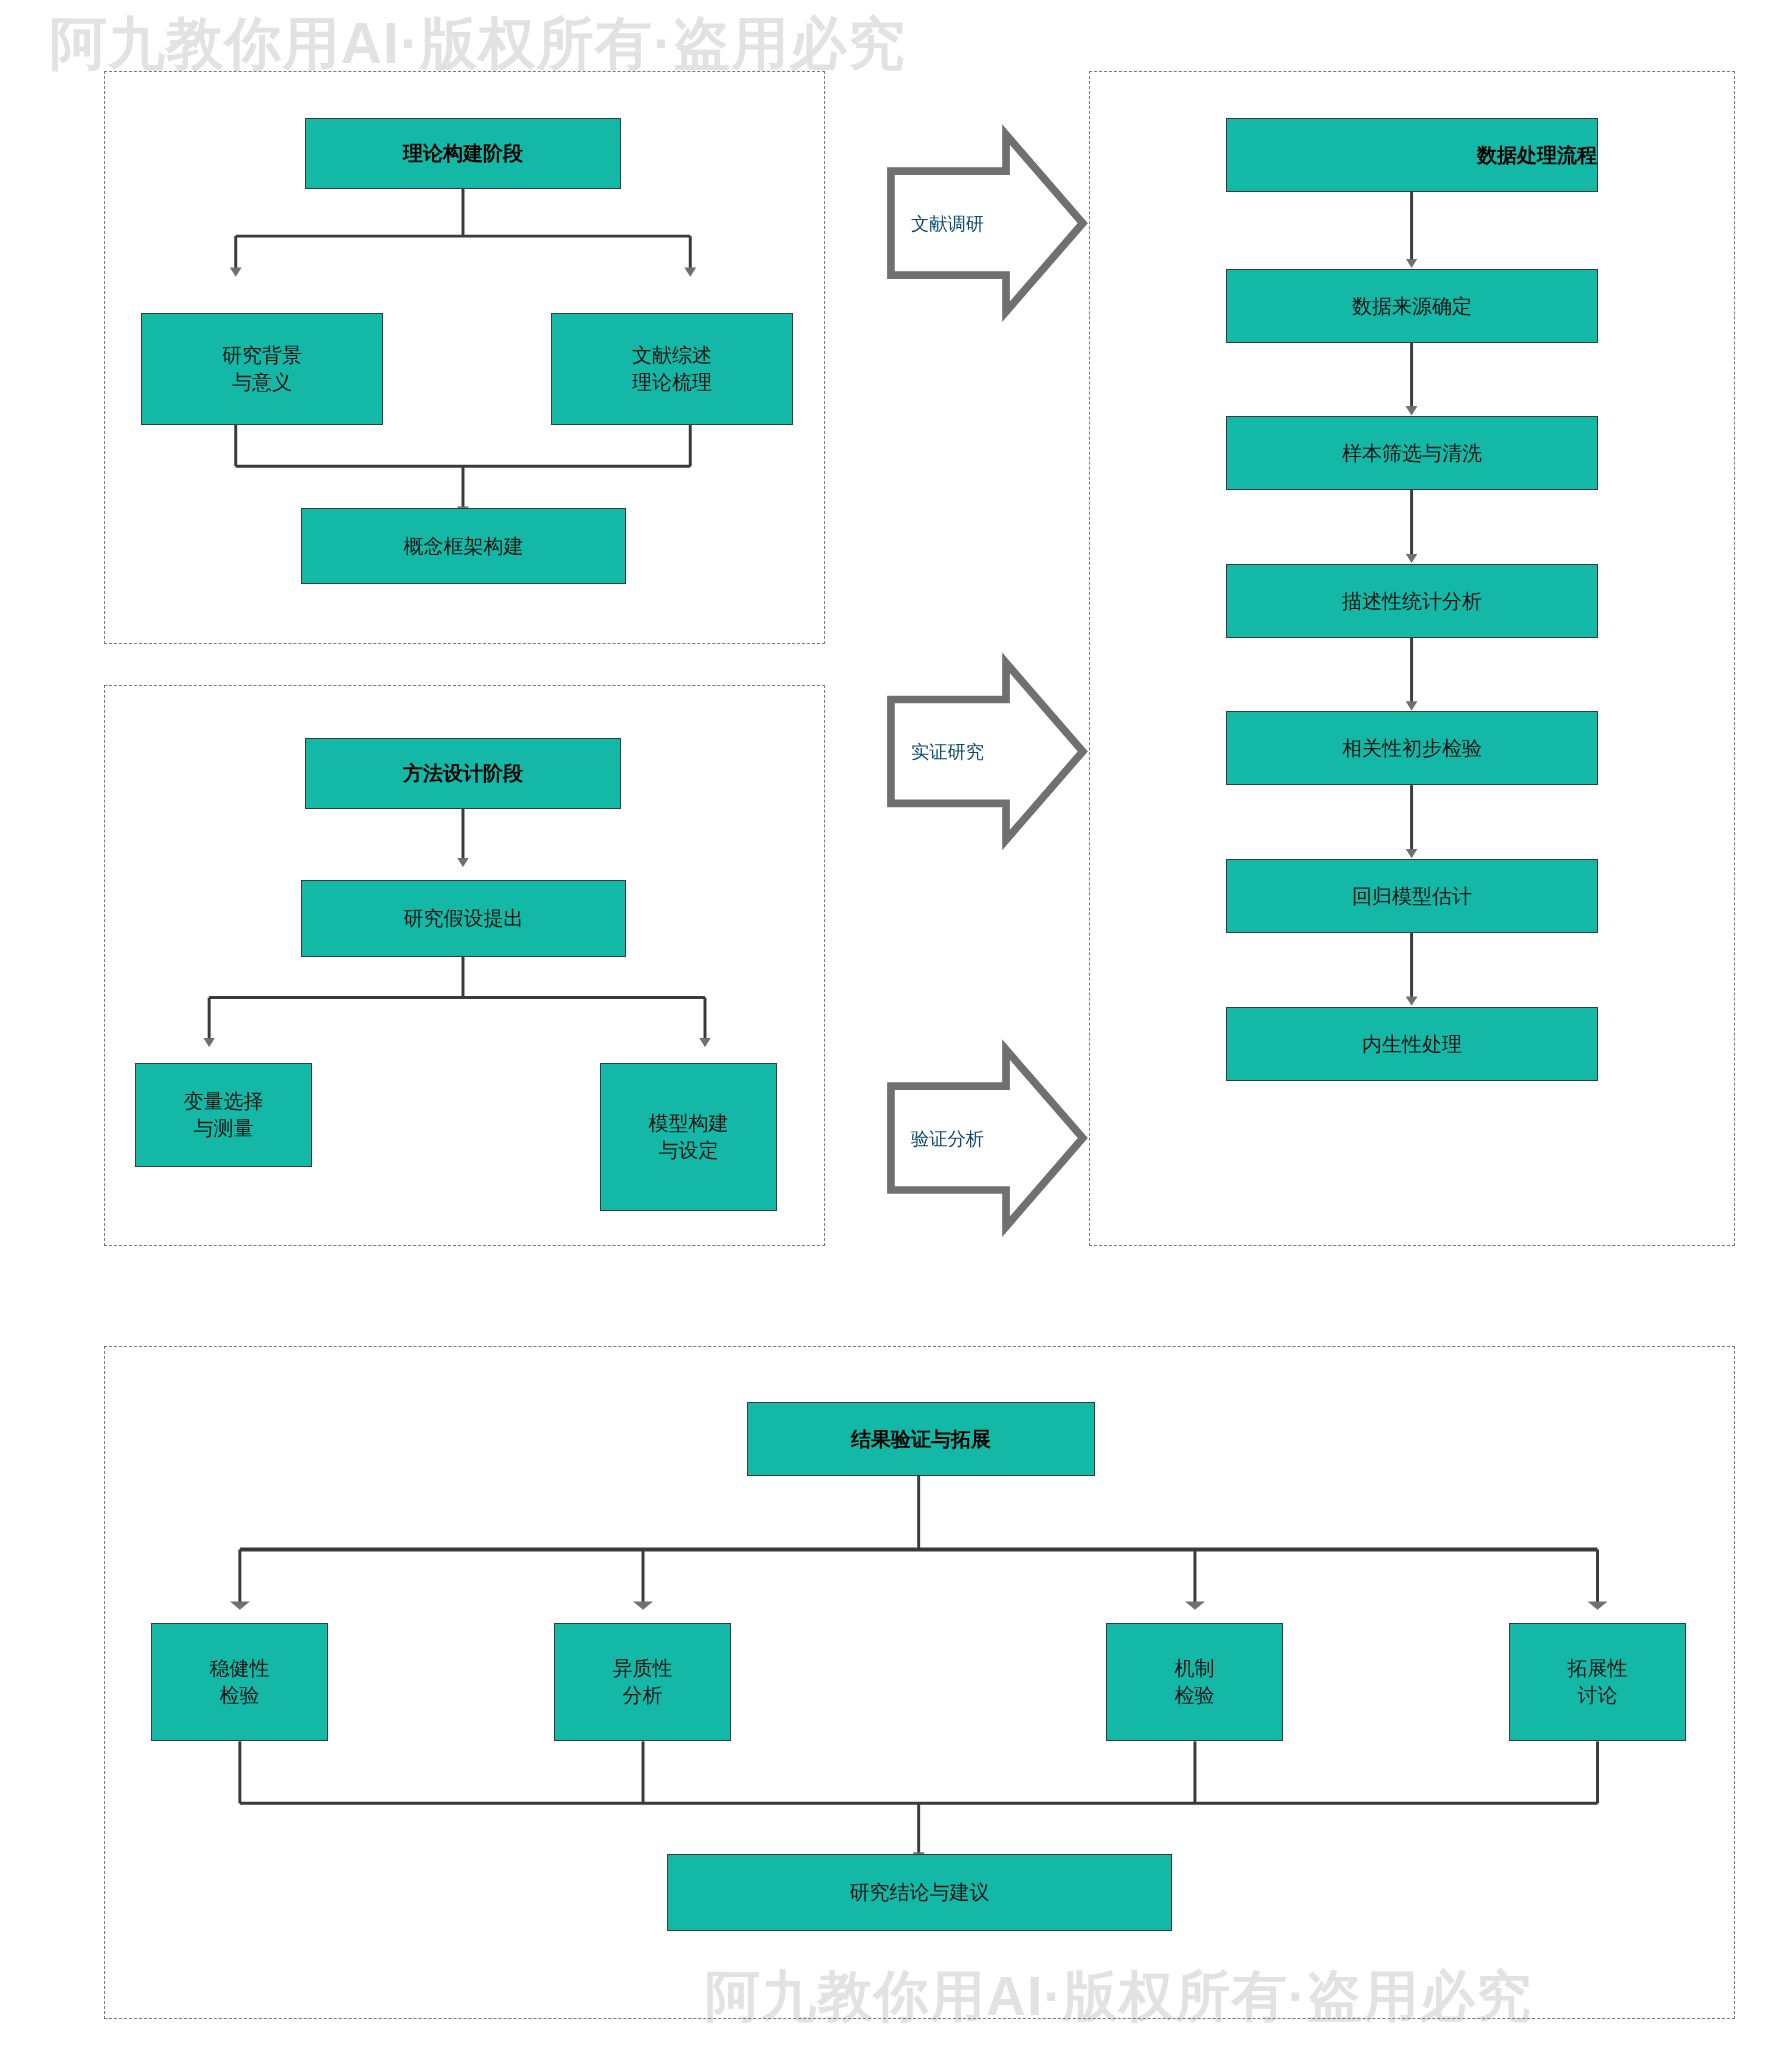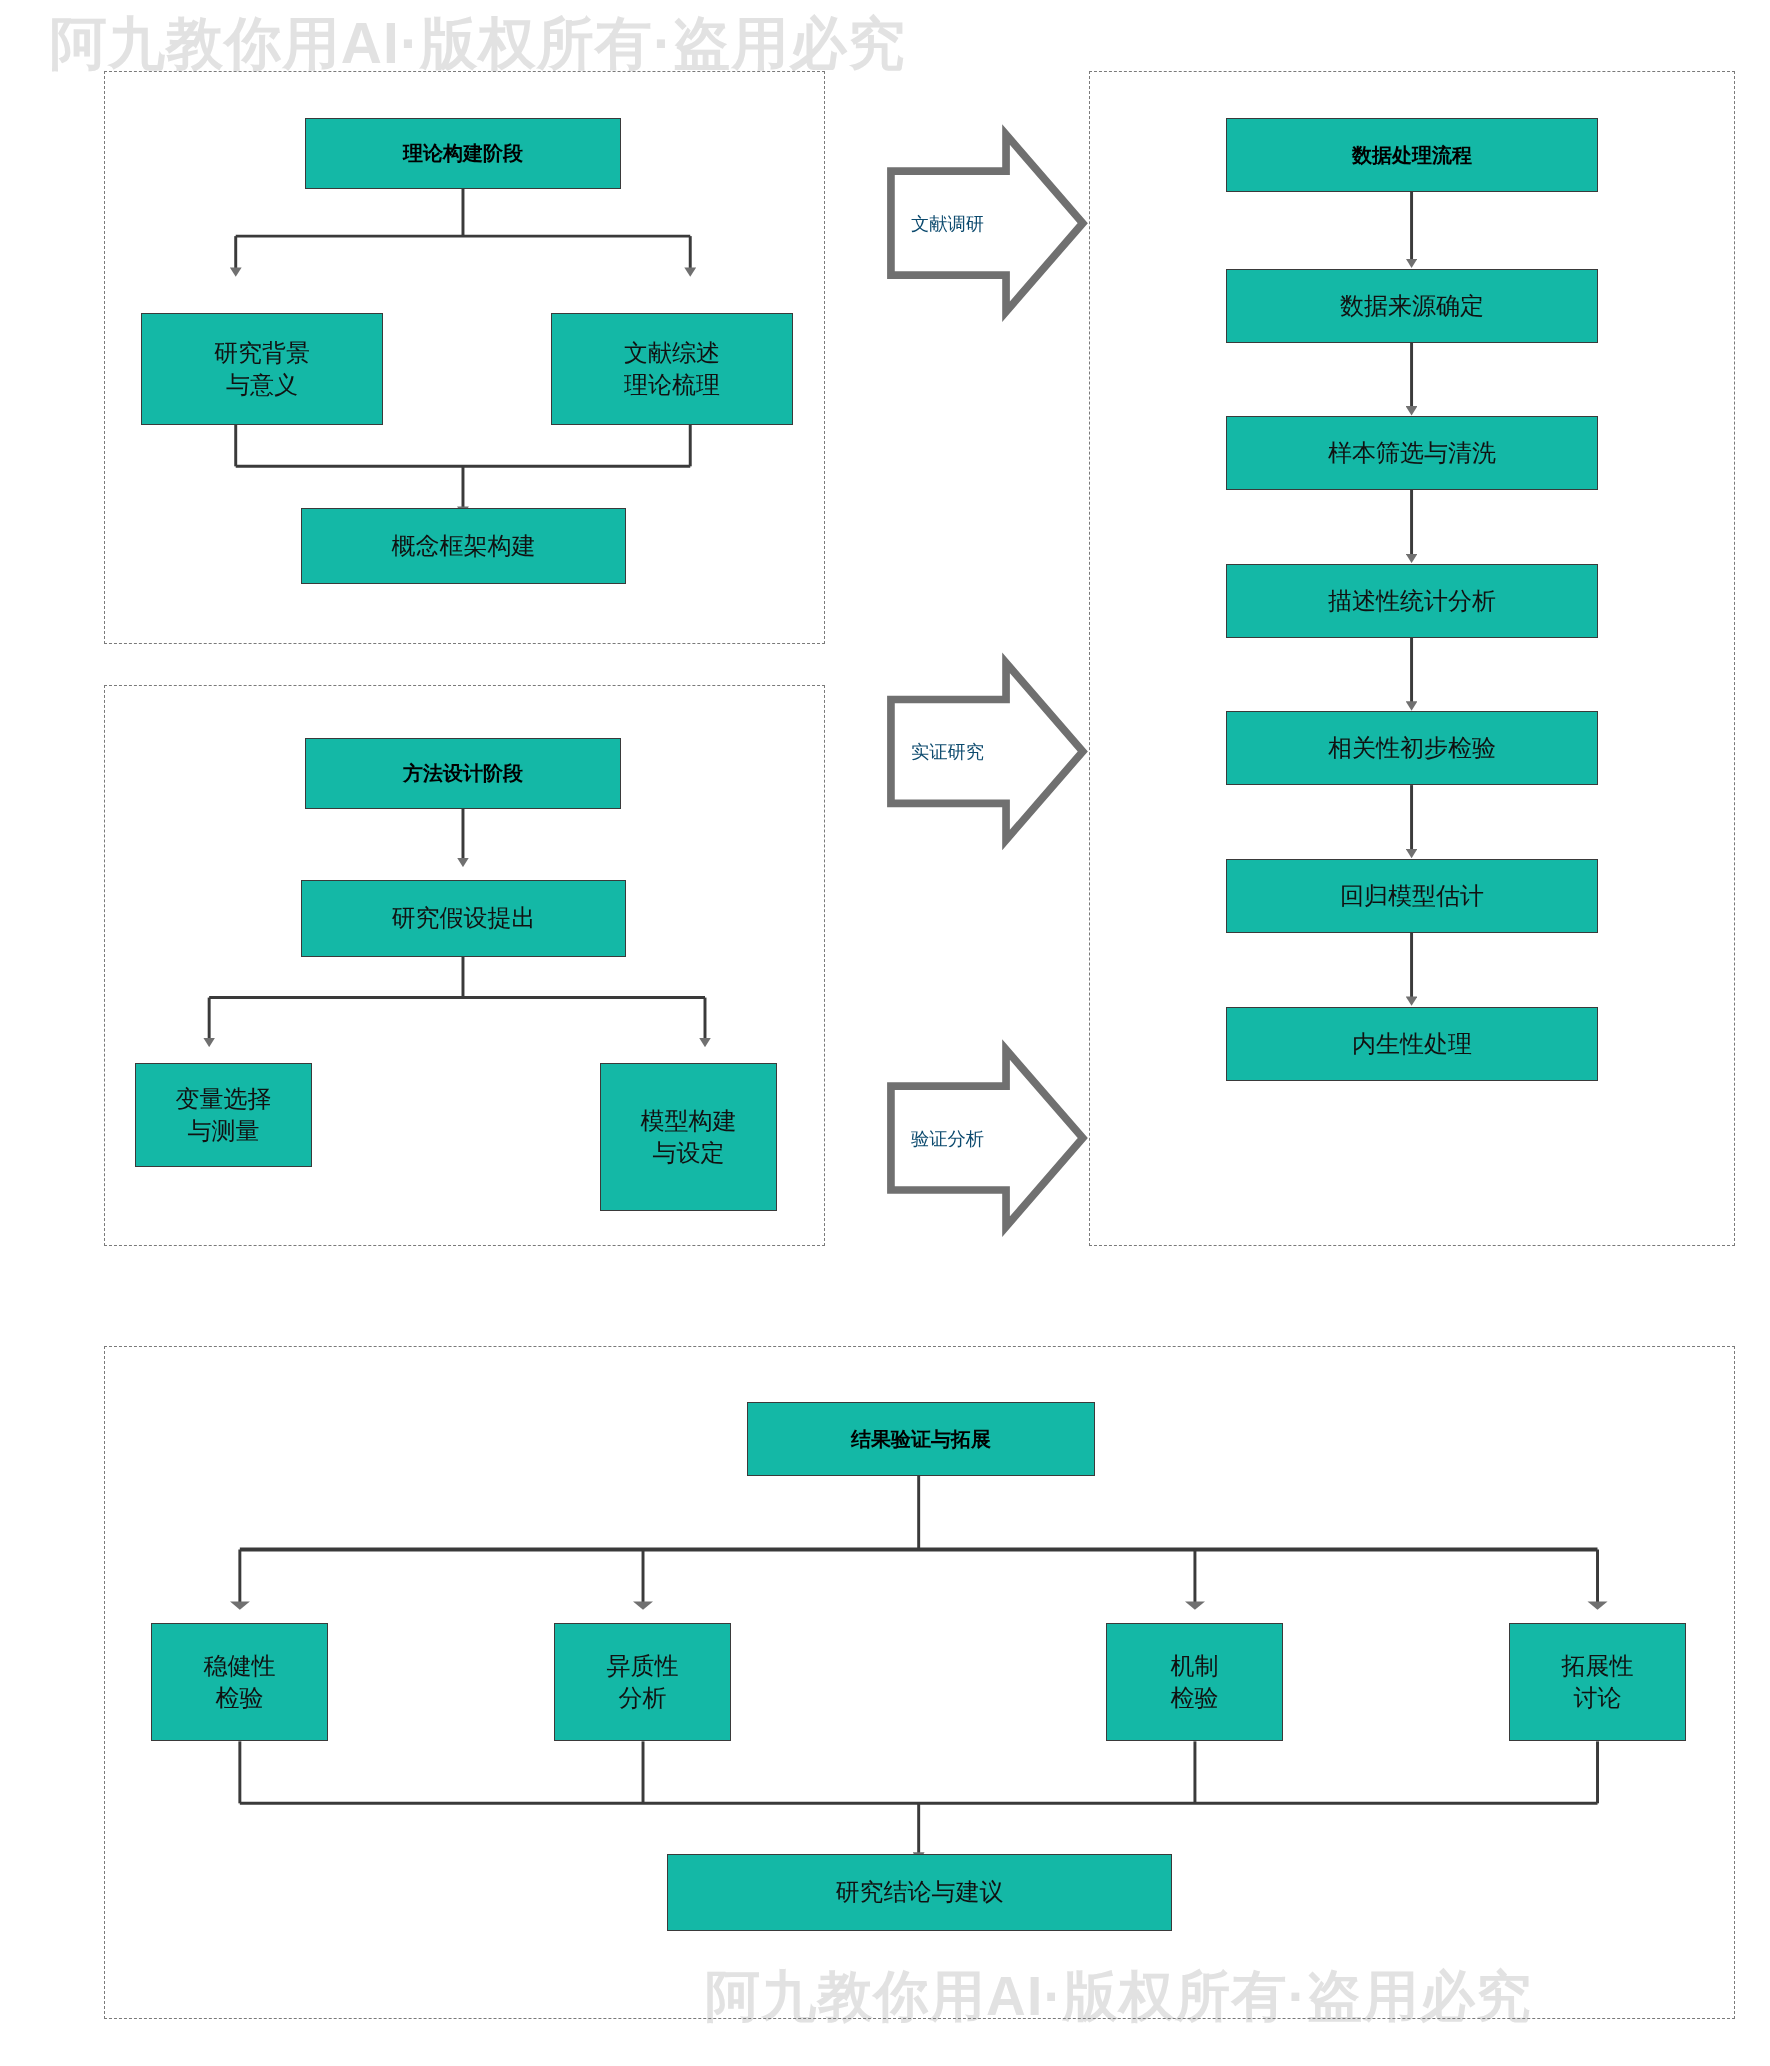--- a/index.html
+++ b/index.html
@@ -9,21 +9,21 @@
   svg.layer{position:absolute;left:0;top:0;width:1771px;height:2066px;}
   .wm{position:absolute;color:#e2e2e2;font-weight:700;white-space:nowrap;
       letter-spacing:1.2px;user-select:none;}
   .wm-top{left:17.7px;top:5.9px;font-size:57px;}
   .wm-bot{left:673px;top:1960px;font-size:55px;}
   .nodebox{position:absolute;box-sizing:border-box;background:#14b8a6;
            border:1.8px solid #3a3a3a;display:flex;align-items:center;
            justify-content:center;text-align:center;line-height:1.35;}
   .nodebox .txt{display:block;}
   .hdr{font-weight:700;font-size:20px;color:#000;}
-  .nrm{font-weight:400;font-size:24px;color:#111;}
+  .nrm{font-weight:400;font-size:20px;color:#111;}
   .arrowlbl{position:absolute;display:flex;align-items:center;
             justify-content:flex-start;font-size:18.3px;color:#0c4a6e;
             box-sizing:border-box;padding-left:20px;}
   .grpbox{position:absolute;box-sizing:border-box;
           border:1.8px dashed #7a7a7a;background:transparent;}
 </style>
 </head>
 <body>
 
 <div id="stage">
@@ -140,21 +140,21 @@
     </span>
   </div>
 
   <div class="nodebox" style="left:568px;top:1063px;width:177px;height:148px;">
     <span class="txt nrm">
       <span>模型构建</span><br>
       <span>与设定</span>
     </span>
   </div>
 
-  <div class="nodebox" style="left:1194px;top:118px;width:372px;height:74px;">
+  <div class="nodebox" style="left:1194px;top:118px;width:372px;height:74px;justify-content:flex-end;">
     <span class="txt hdr">数据处理流程</span>
   </div>
 
   <div class="nodebox" style="left:1194px;top:269px;width:372px;height:74px;">
     <span class="txt nrm">数据来源确定</span>
   </div>
   <div class="nodebox" style="left:1194px;top:416px;width:372px;height:74px;">
     <span class="txt nrm">样本筛选与清洗</span>
   </div>
   <div class="nodebox" style="left:1194px;top:564px;width:372px;height:74px;">

